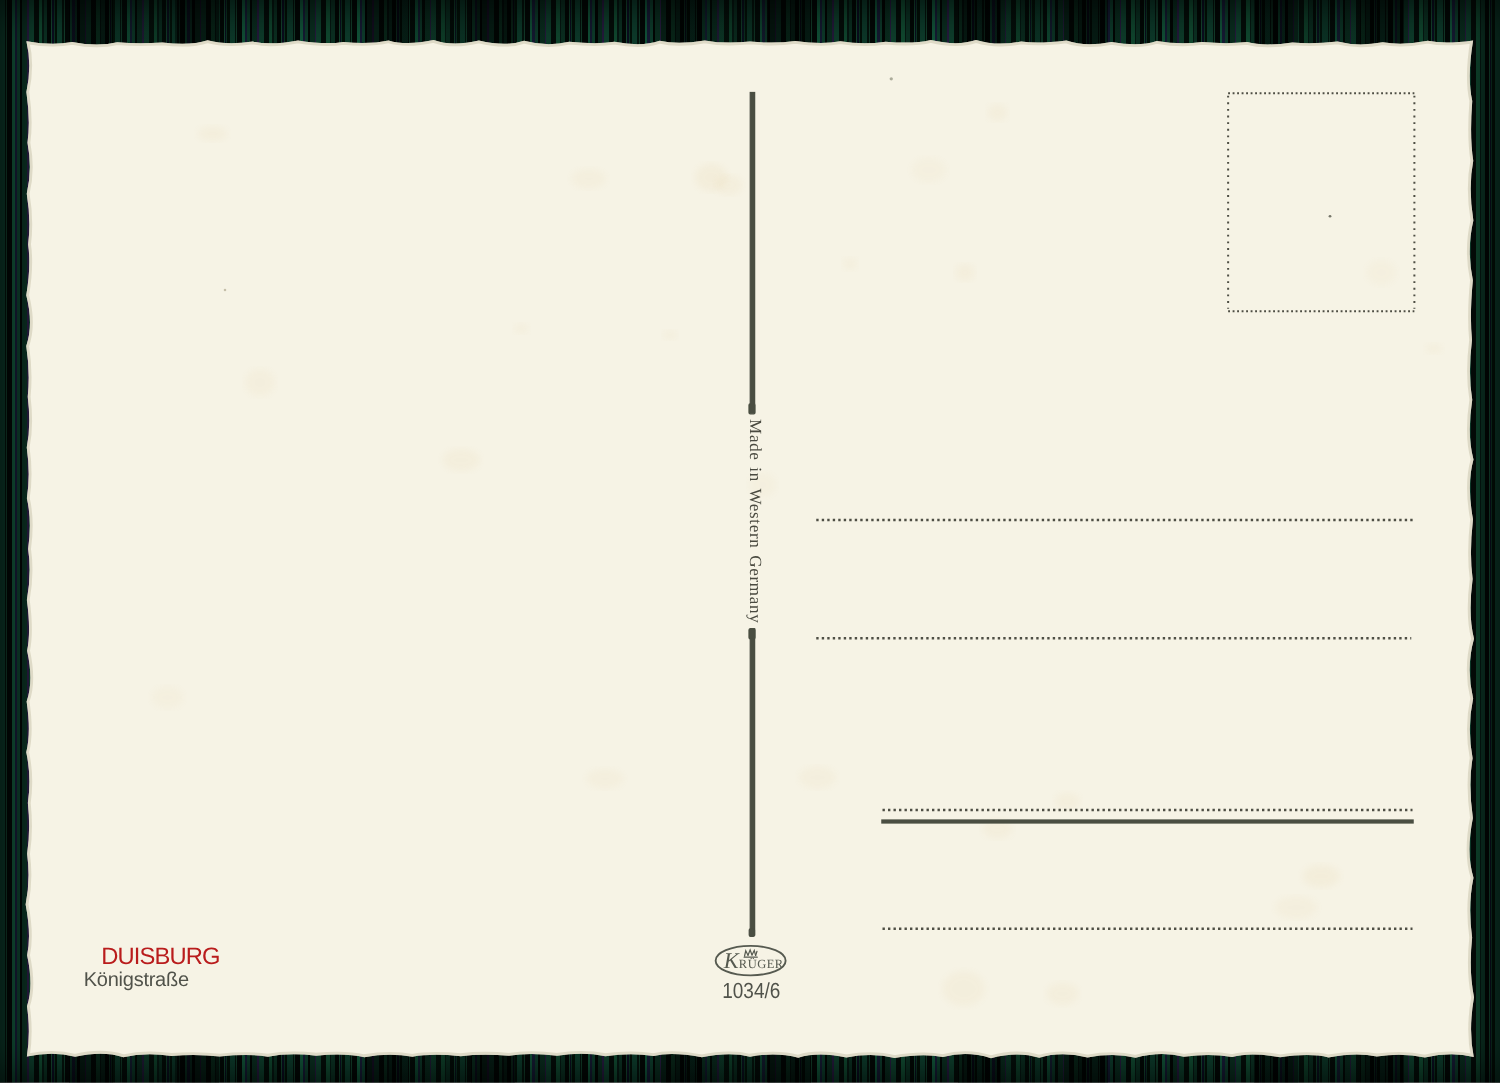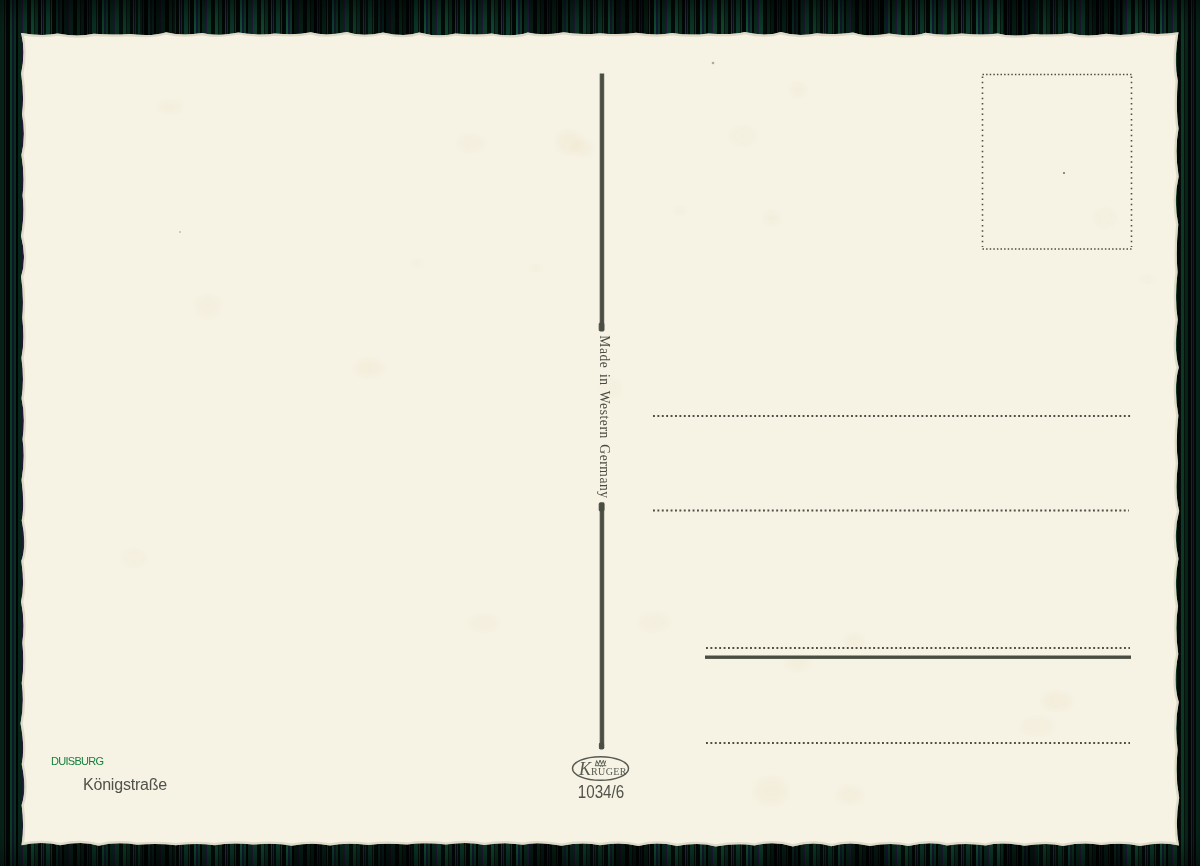--- a/index.html
+++ b/index.html
@@ -89,23 +89,23 @@
   <rect x="705" y="655.5" width="426" height="3.4" fill="#4a4e42"></rect>
 
   <line x1="706" y1="743" x2="1130" y2="743" stroke="#4e4e44" stroke-width="2" stroke-dasharray="1.9 2.5"></line>
 </svg>
 
 <div class="abs" style="left:603.5px; top:417px; width:0; height:0;">
   <div style="position:absolute; transform:translate(-50%,-50%) rotate(90deg); white-space:nowrap;
        font-family:'Liberation Serif',serif; font-size:13.6px; letter-spacing:0.55px; word-spacing:1.5px; color:#4a4a40;">Made in Western Germany</div>
 </div>
 
-<div class="abs" style="left:51px; top:754.5px; font-size:11px; letter-spacing:-0.7px; color:#15803d;">DUISBURG</div>
+<div class="abs" style="left:81px; top:754.5px; font-size:19px; letter-spacing:-0.7px; color:#b91c1c;">DUISBURG</div>
 
-<div class="abs" style="left:67px; top:775.5px; font-size:16px; letter-spacing:-0.2px; color:#50524a;margin-left:16px;">Königstraße</div>
+<div class="abs" style="left:67px; top:775.5px; font-size:16px; letter-spacing:-0.2px; color:#50524a;">Königstraße</div>
 
 <svg class="abs" style="left:565px; top:750px" width="75" height="52" viewBox="0 0 75 52">
 
   <ellipse cx="35.5" cy="18.5" rx="28" ry="11.8" fill="none" stroke="#565a50" stroke-width="1.5"></ellipse>
 
   <g stroke="#565a50" stroke-width="0.95" fill="none" stroke-linecap="round">
     <path d="M30.6,15.0 L31.6,10.6 L33.4,14.2"></path>
     <path d="M33.4,14.2 L35.1,10.0 L36.6,14.0"></path>
     <path d="M36.6,14.0 L38.4,10.3 L39.5,14.4"></path>
     <path d="M39.5,14.4 L40.6,11.0"></path>

